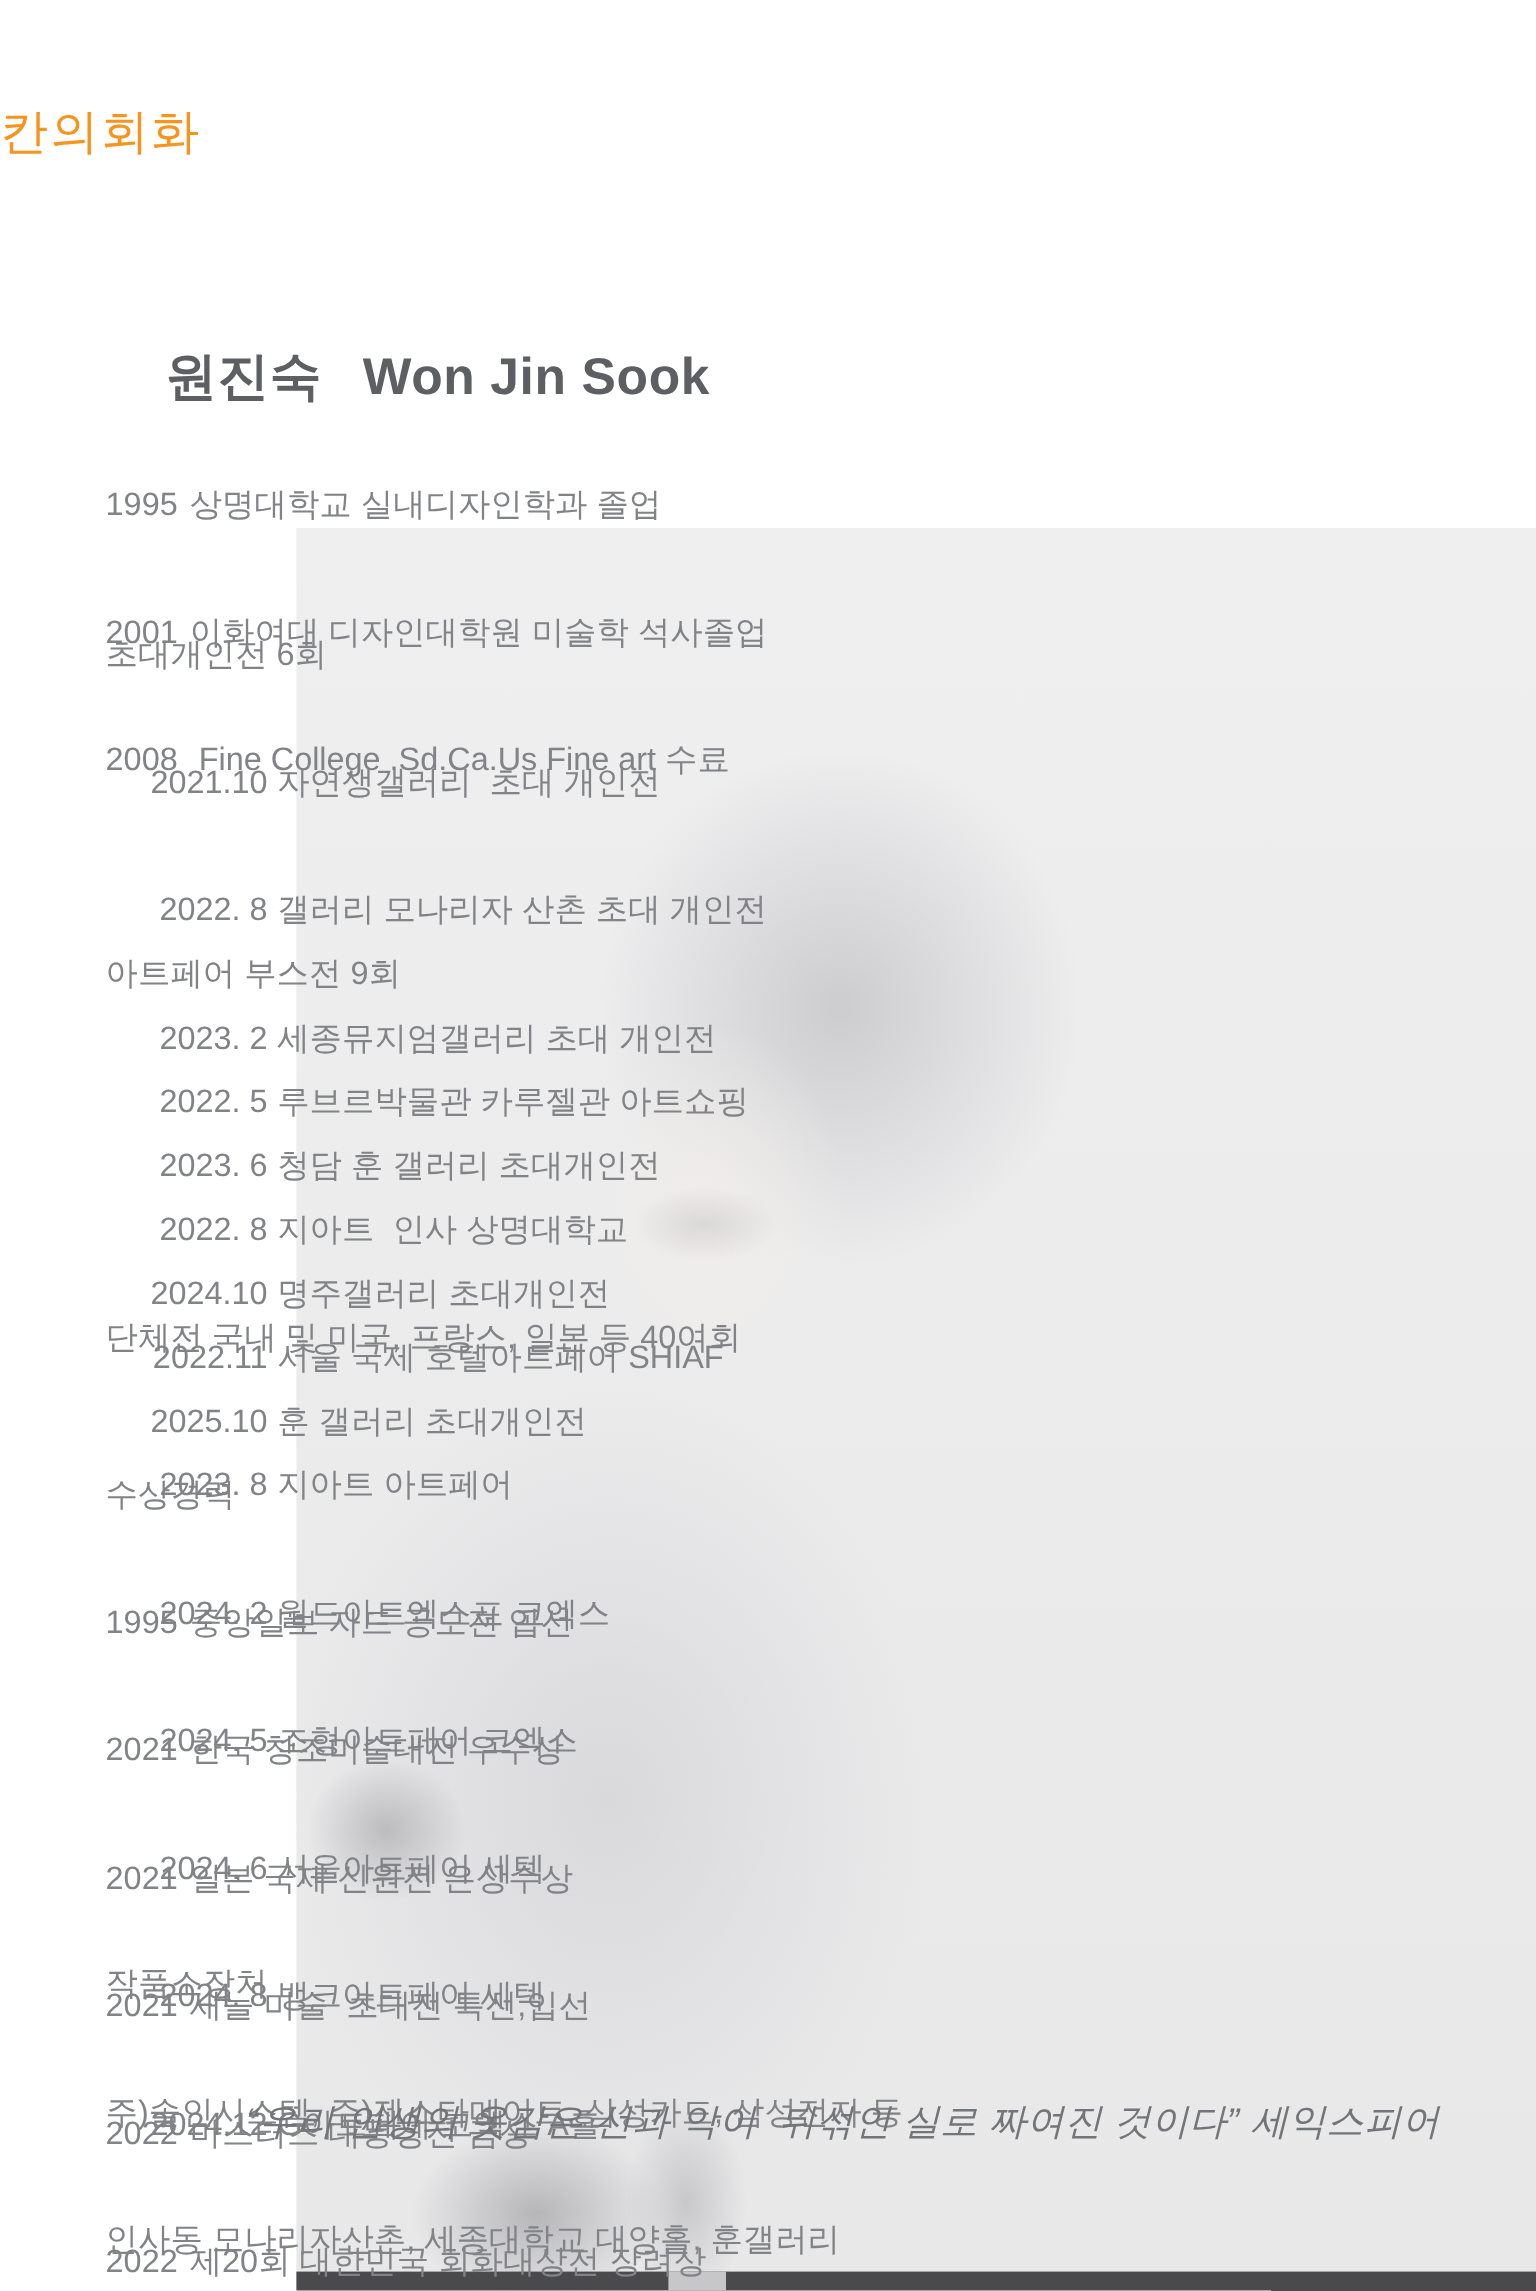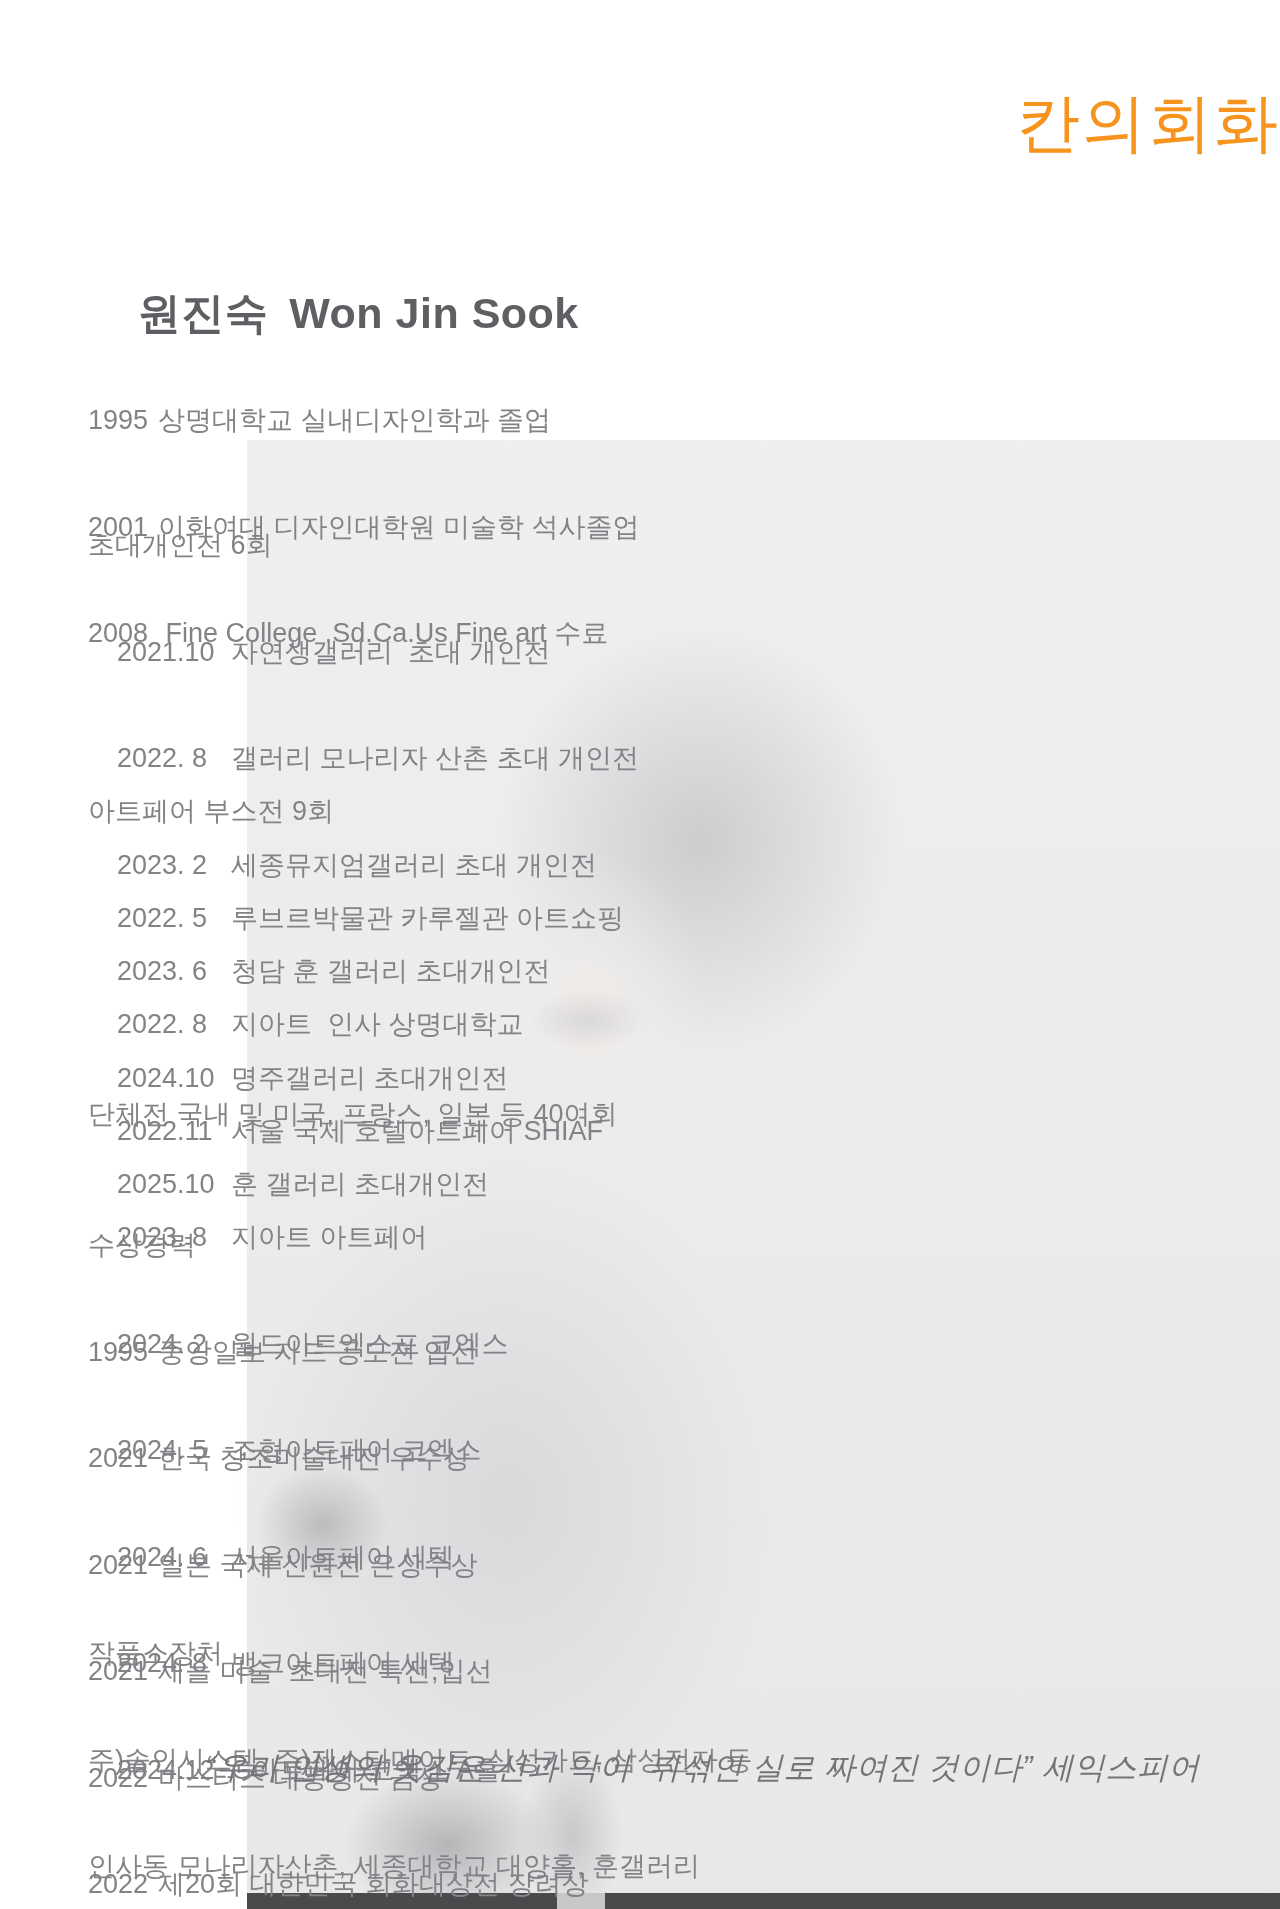--- a/index.html
+++ b/index.html
@@ -30,32 +30,32 @@
     background:radial-gradient(closest-side,rgba(148,148,152,0.5),rgba(148,148,152,0) 70%);}
   .b-hand{left:55px;top:1300px;width:290px;height:210px;
     background:radial-gradient(closest-side,rgba(148,148,152,0.6),rgba(148,148,152,0) 72%);}
   .b-pen{left:255px;top:1280px;width:140px;height:230px;
     background:radial-gradient(closest-side,rgba(168,168,172,0.5),rgba(168,168,172,0) 72%);}
   .photo-bottom-bar{position:absolute;left:0;right:0;bottom:0;height:16px;background:#4a4a4d;}
   .photo-bottom-notch{position:absolute;left:310px;bottom:0;width:48px;height:16px;background:#c7c7c9;}
 
   .title{
     position:absolute;left:0;right:0;top:88px;margin:0;
-    text-align:right;
-    font-size:64px;line-height:1.1;font-weight:400;letter-spacing:2px;
+    text-align:left;
+    font-size:40px;line-height:1.1;font-weight:400;letter-spacing:2px;
   }
   .name{
     position:absolute;left:88px;top:236px;
     font-size:43px;font-weight:700;color:#5d5f62;letter-spacing:0.5px;
     white-space:pre-wrap;
   }
-  .name .name-en{margin-left:21px;}
+  .name .name-en{margin-left:34px;}
 
   .sec{position:absolute;left:88px;font-size:27px;line-height:35.5px;white-space:pre-wrap;}
-  .sec .line{display:flex;}
+  .sec .line{display:flex;text-align:right;}
   .sec .hdr{display:block;}
   .date{display:inline-block;flex:0 0 auto;}
   .txt{display:inline-block;}
   .edu  {top:332px;}
   .solo {top:457px;}
   .fair {top:723px;}
   .group{top:1097px;}
   .awards{top:1157px;}
   .coll {top:1565px;}
   .edu .date,.awards .date{min-width:56px;padding-right:10px;}

